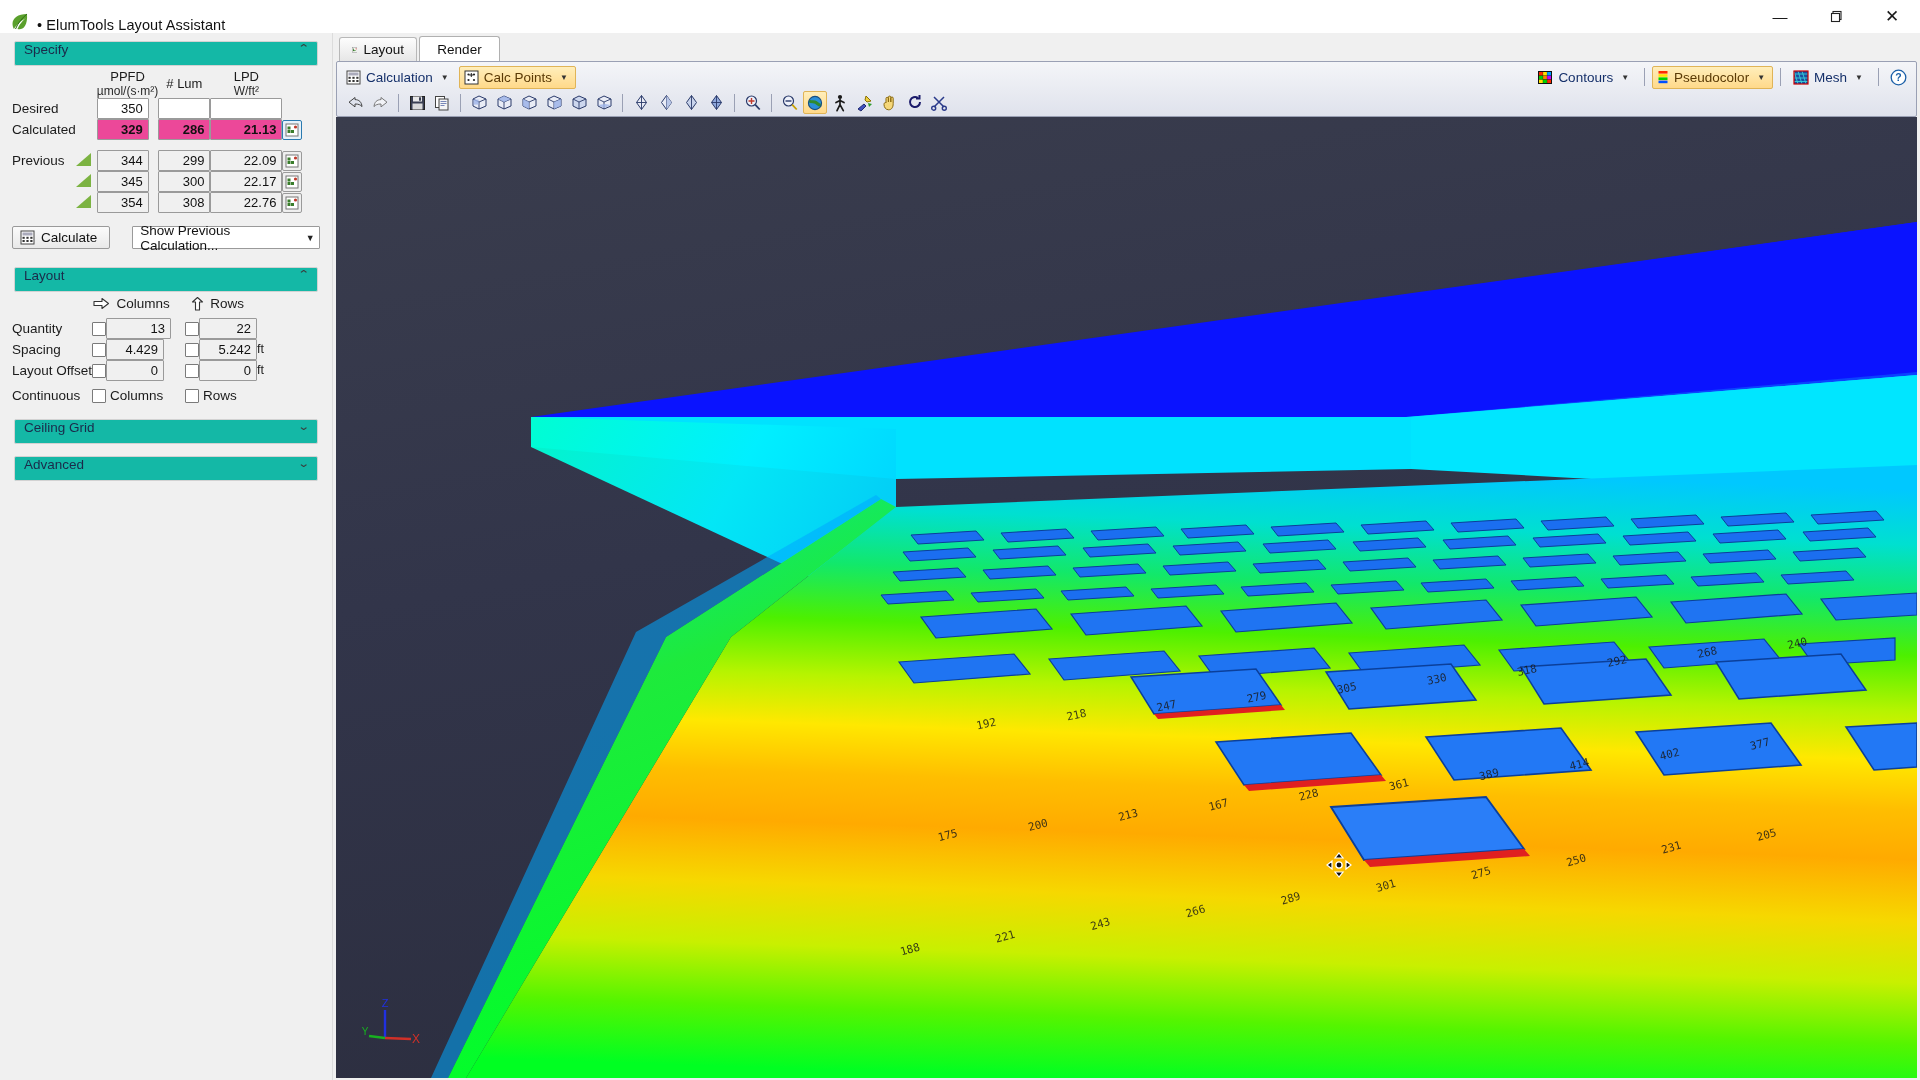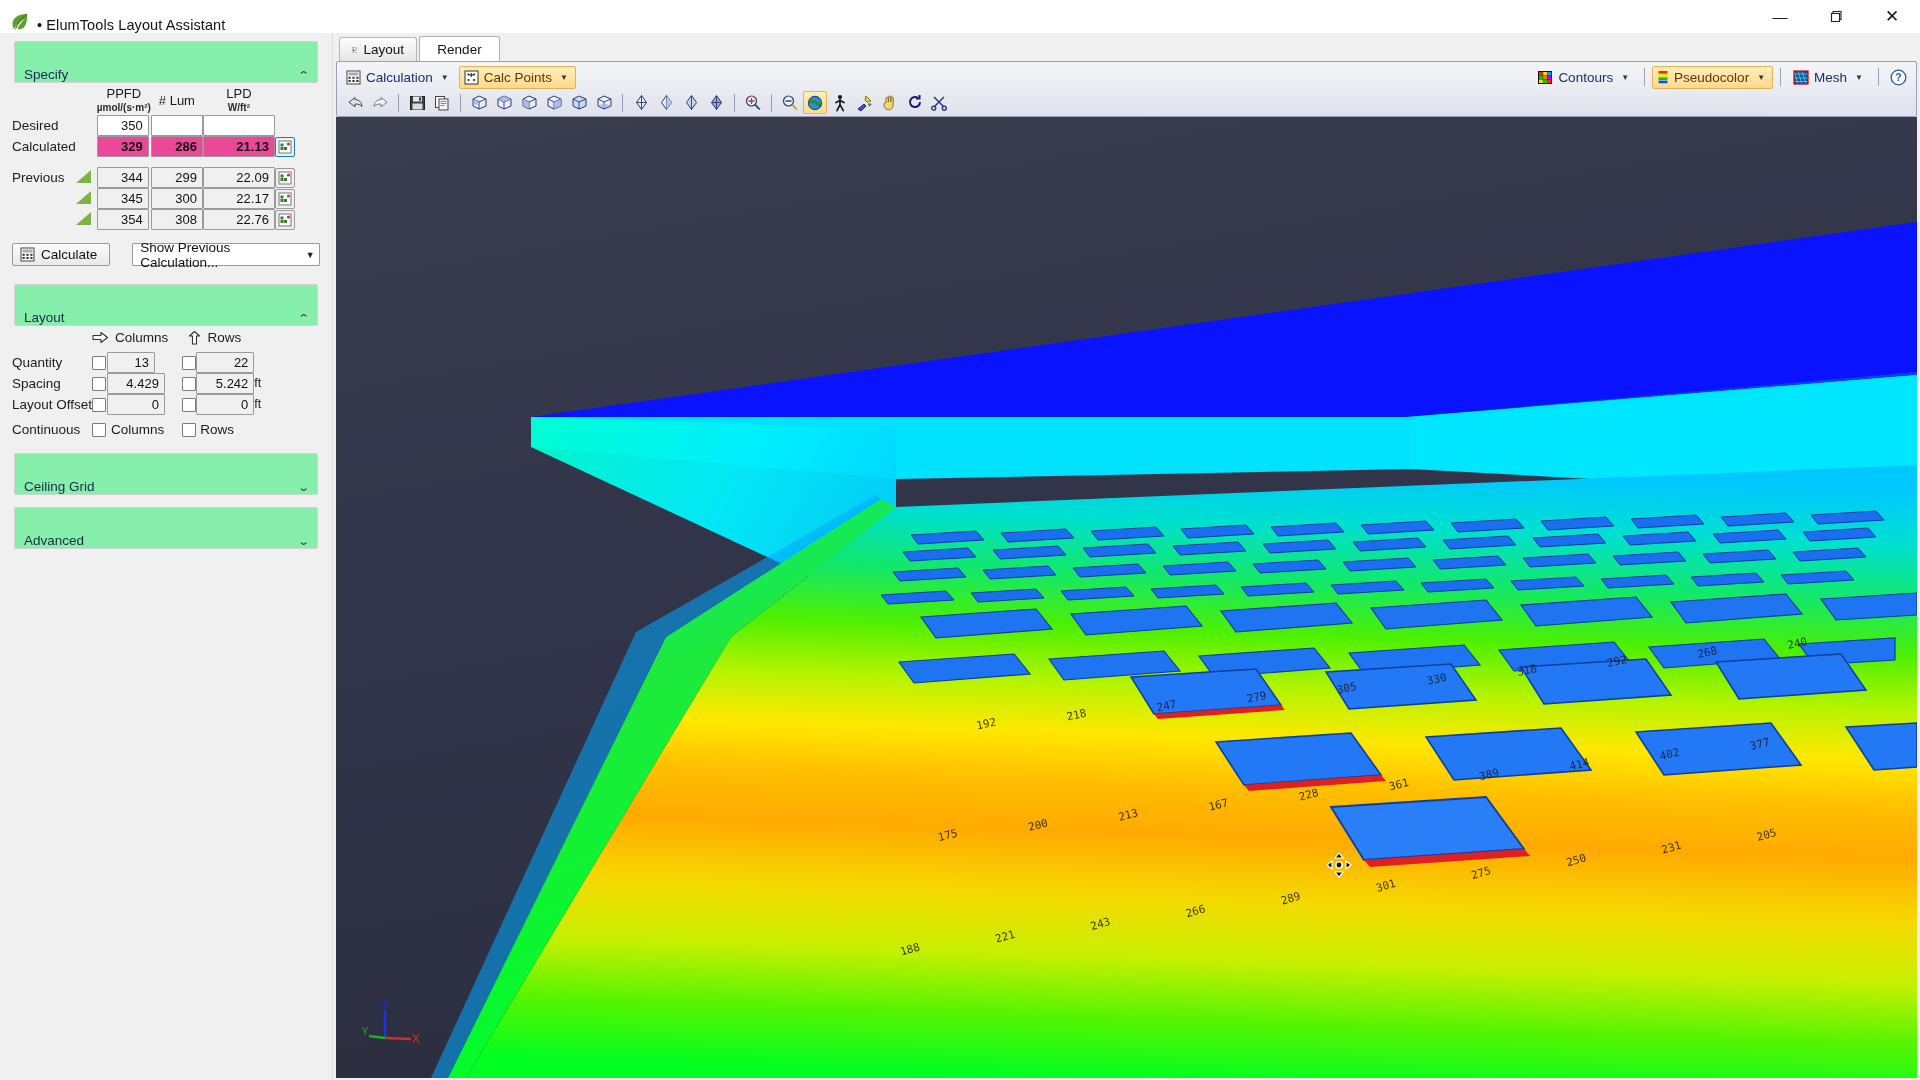--- a/index.html
+++ b/index.html
@@ -22,32 +22,32 @@
   .winbtn { width:56px; height:33px; display:flex; align-items:center; justify-content:center;
             font-size:15px; color:#1a1a1a; }
   .winbtn.close { font-size:17px; }
 
   
   #leftpanel {
     position:absolute; left:0; top:33px; width:333px; height:1047px;
     background:#f0f0f0; border-right:1px solid #dcdcdc;
   }
   .sect-header {
-    margin:8px 14px 0 14px; height:42px; background:#86efac;
+    margin:8px 14px 0 14px; height:25px; background:#14b8a6;
     border:1px solid #d2d2d2; border-radius:2px;
-    display:flex; align-items:flex-end; padding:0 9px;
+    display:flex; align-items:flex-start; padding:0 9px;
     font-size:13.5px; color:#1b2a4a;
   }
   .sect-header .chev { margin-left:auto; font-size:11px; color:#3a3a3a; transform:scaleX(1.35); }
   .sect-body { padding:4px 12px 4px 12px; }
 
   table.grid { border-collapse:separate; border-spacing:0; }
   table.grid td { padding:0; }
   .colhead { text-align:center; font-size:13px; color:#1b1b1b; line-height:14px; padding-bottom:3px; }
-  .colhead .unit { font-size:10px; color:#2a2a2a;font-weight:bold; }
+  .colhead .unit { font-size:12px; color:#2a2a2a; }
   .rowlabel { font-size:13.5px; color:#1b1b1b; padding-right:8px; white-space:nowrap; }
 
   .fld {
     width:52px; height:21px; border:1px solid #9a9a9a; background:#ffffff;
     text-align:right; padding:0 5px; font-size:13px; line-height:19px; color:#111;
     font-family:"Liberation Sans", sans-serif; border-radius:1px;
   }
   .fld.wide { width:72px; }
   .fld.calc { background:#ec4899; font-weight:bold; }
   .fld.est  { background:#f0f0f0; }
@@ -342,21 +342,21 @@
                   </svg>
               <span>Rows</span>
             </span>
           </td>
         </tr>
 
         <tr>
           <td class="rowlabel">Quantity</td>
           <td class="cellpad"><span class="chk"></span></td>
           <td class="cellpad">
-                <div class="fld est" style="width:48px">13</div>
+                <div class="fld est" style="width:65px">13</div>
               </td>
           <td class="cellpad" style="padding-left:14px"><span class="chk"></span></td>
           <td class="cellpad">
                 <div class="fld est" style="width:58px">22</div>
               </td>
           <td class="unitlbl"></td>
         </tr>
 
         <tr>
           <td class="rowlabel">Spacing</td>

